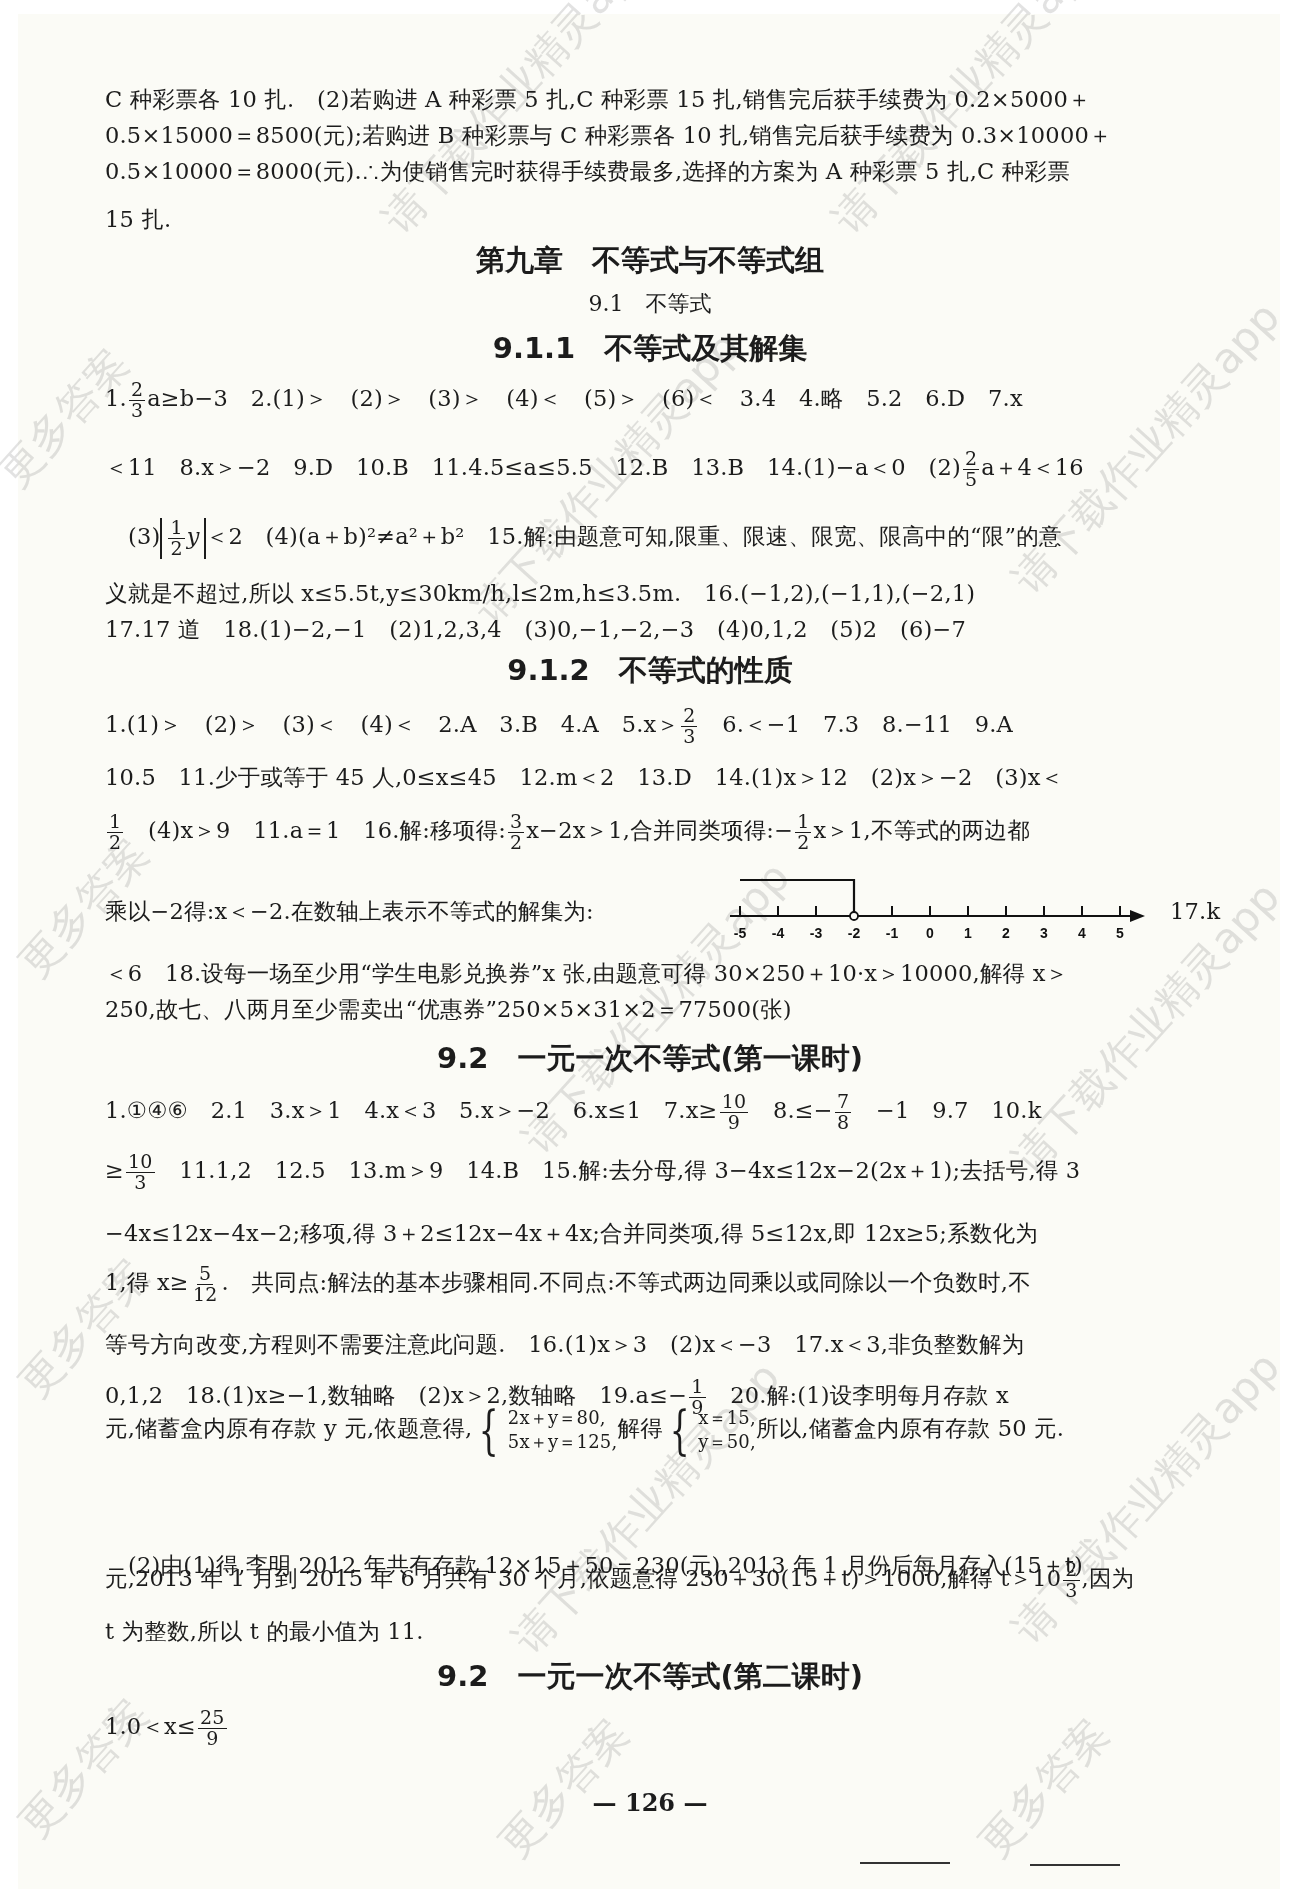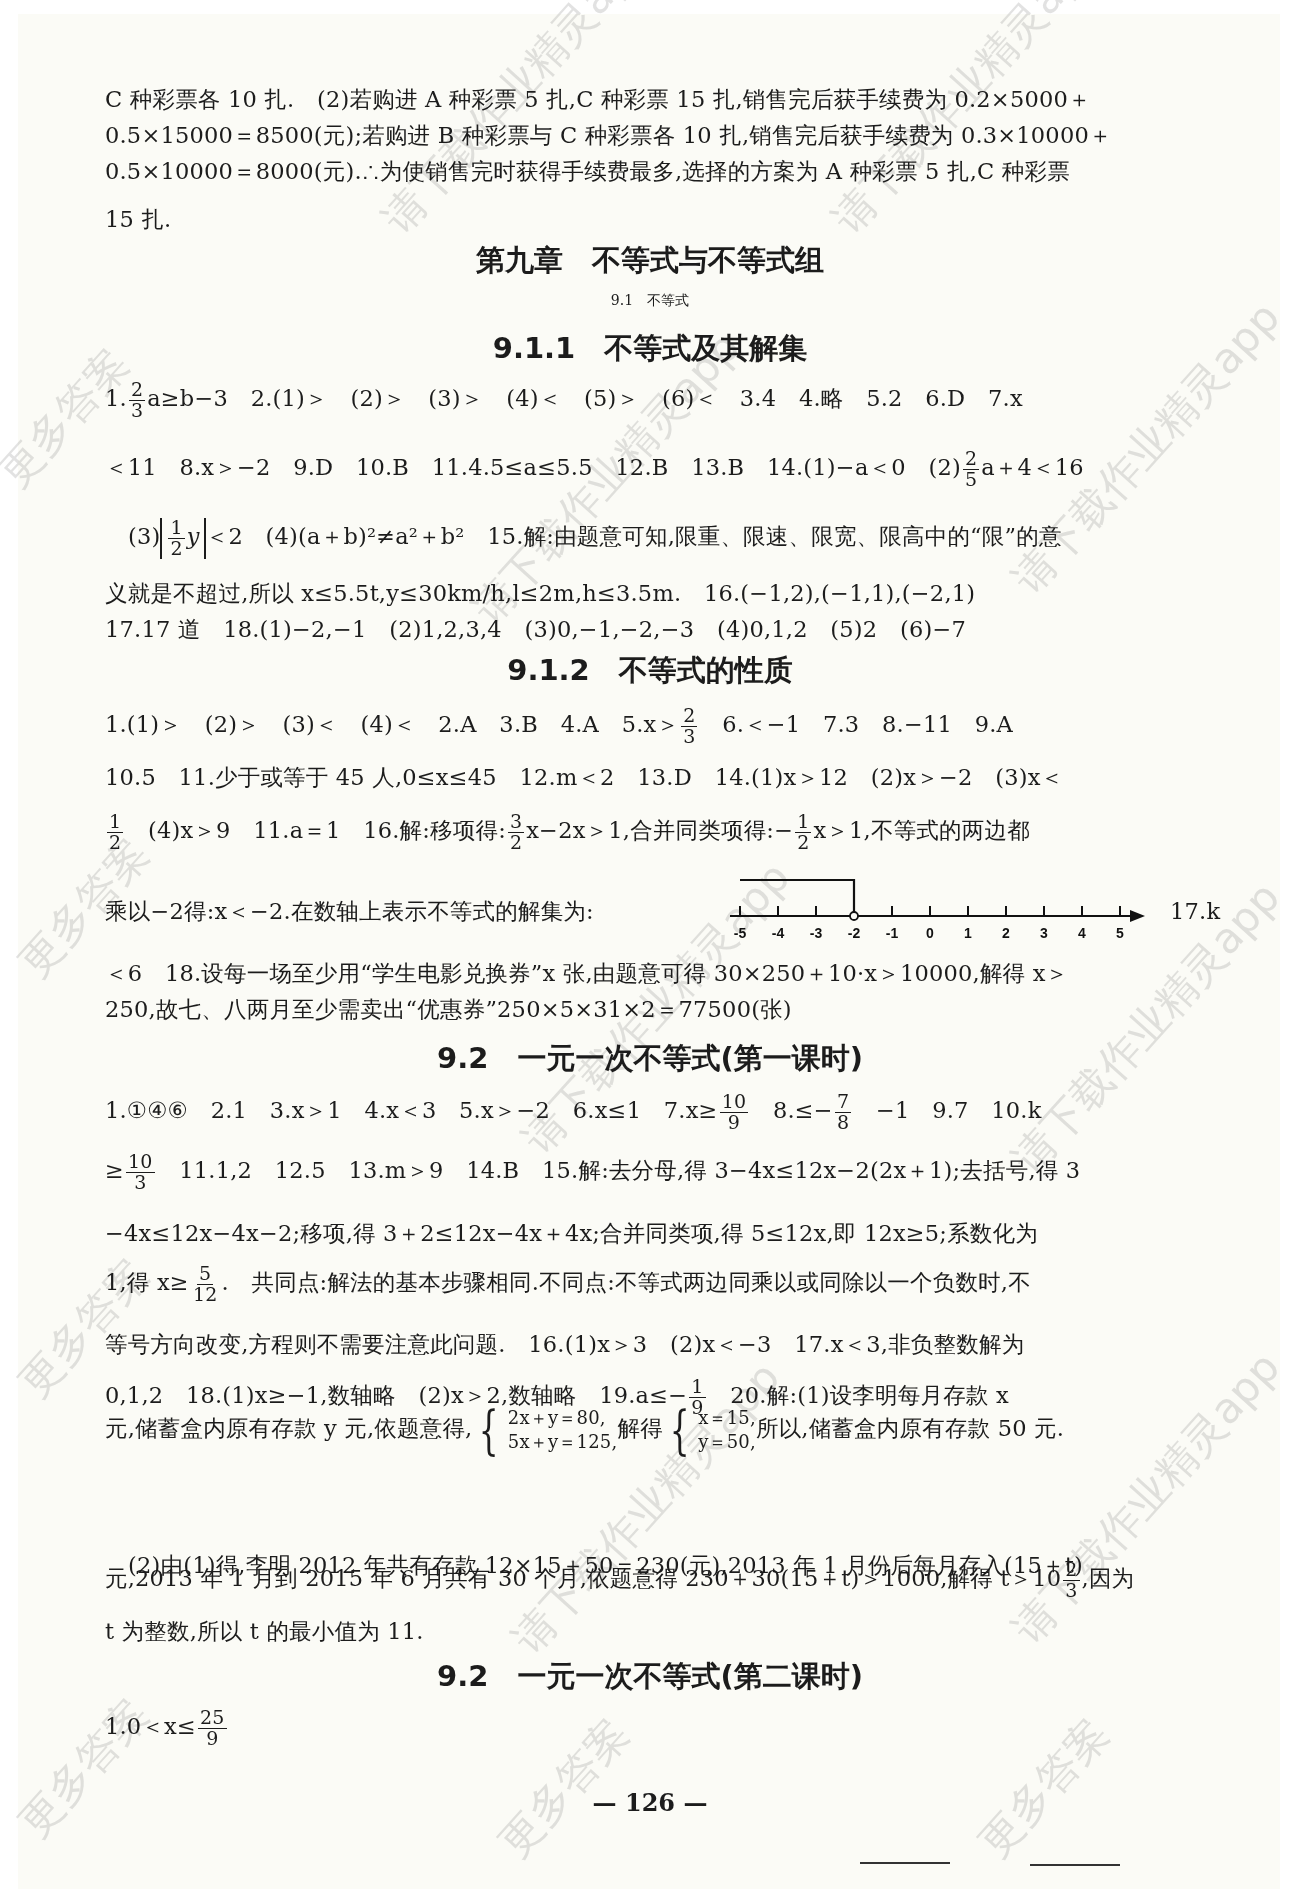--- a/index.html
+++ b/index.html
@@ -3,21 +3,21 @@
 <meta charset="utf-8">
 <style>
   html, body { margin:0; padding:0; }
   body { width:1300px; height:1902px; background:#ffffff; position:relative; overflow:hidden;
          font-family:"DejaVu Serif","Liberation Serif",serif; color:#1c1c1c; }
   .paper { position:absolute; left:18px; top:14px; width:1262px; height:1875px; background:#fbfbf6; }
   .ln { position:absolute; left:105px; font-size:22.5px; white-space:nowrap; letter-spacing:0.2px; line-height:1; }
   .ln i, .math { font-style:italic; }
   .hd { position:absolute; left:0; width:1300px; text-align:center; white-space:nowrap; line-height:1; }
   .ch { font-family:"DejaVu Sans","Liberation Sans",sans-serif; font-weight:bold; font-size:29px; }
-  .sec { font-size:14px; }
+  .sec { font-size:22px; }
   .sub { font-size:29px; font-family:"DejaVu Sans","Liberation Sans",sans-serif; font-weight:bold; }
   .frac { display:inline-flex; flex-direction:column; align-items:center; vertical-align:middle; font-size:19px; line-height:1.05; margin:0 2px; }
   .frac .n { border-bottom:1.5px solid #1c1c1c; padding:0 2px; }
   .frac .d { padding:0 2px; }
   .abs { display:inline-block; border-left:2px solid #1c1c1c; border-right:2px solid #1c1c1c; padding:0 4px; vertical-align:middle; }
   .sys { display:inline-flex; align-items:center; vertical-align:middle; }
   .sys .brace { font-size:52px; line-height:1; font-weight:200; margin-right:2px; transform:scaleX(0.6); }
   .sys .rows { display:flex; flex-direction:column; font-size:18px; line-height:1.35; }
   .pagenum { position:absolute; left:0; width:1300px; text-align:center; top:1788px; font-size:24px; font-weight:bold; }
   .numline { position:absolute; left:725px; top:860px; width:420px; height:80px; }

